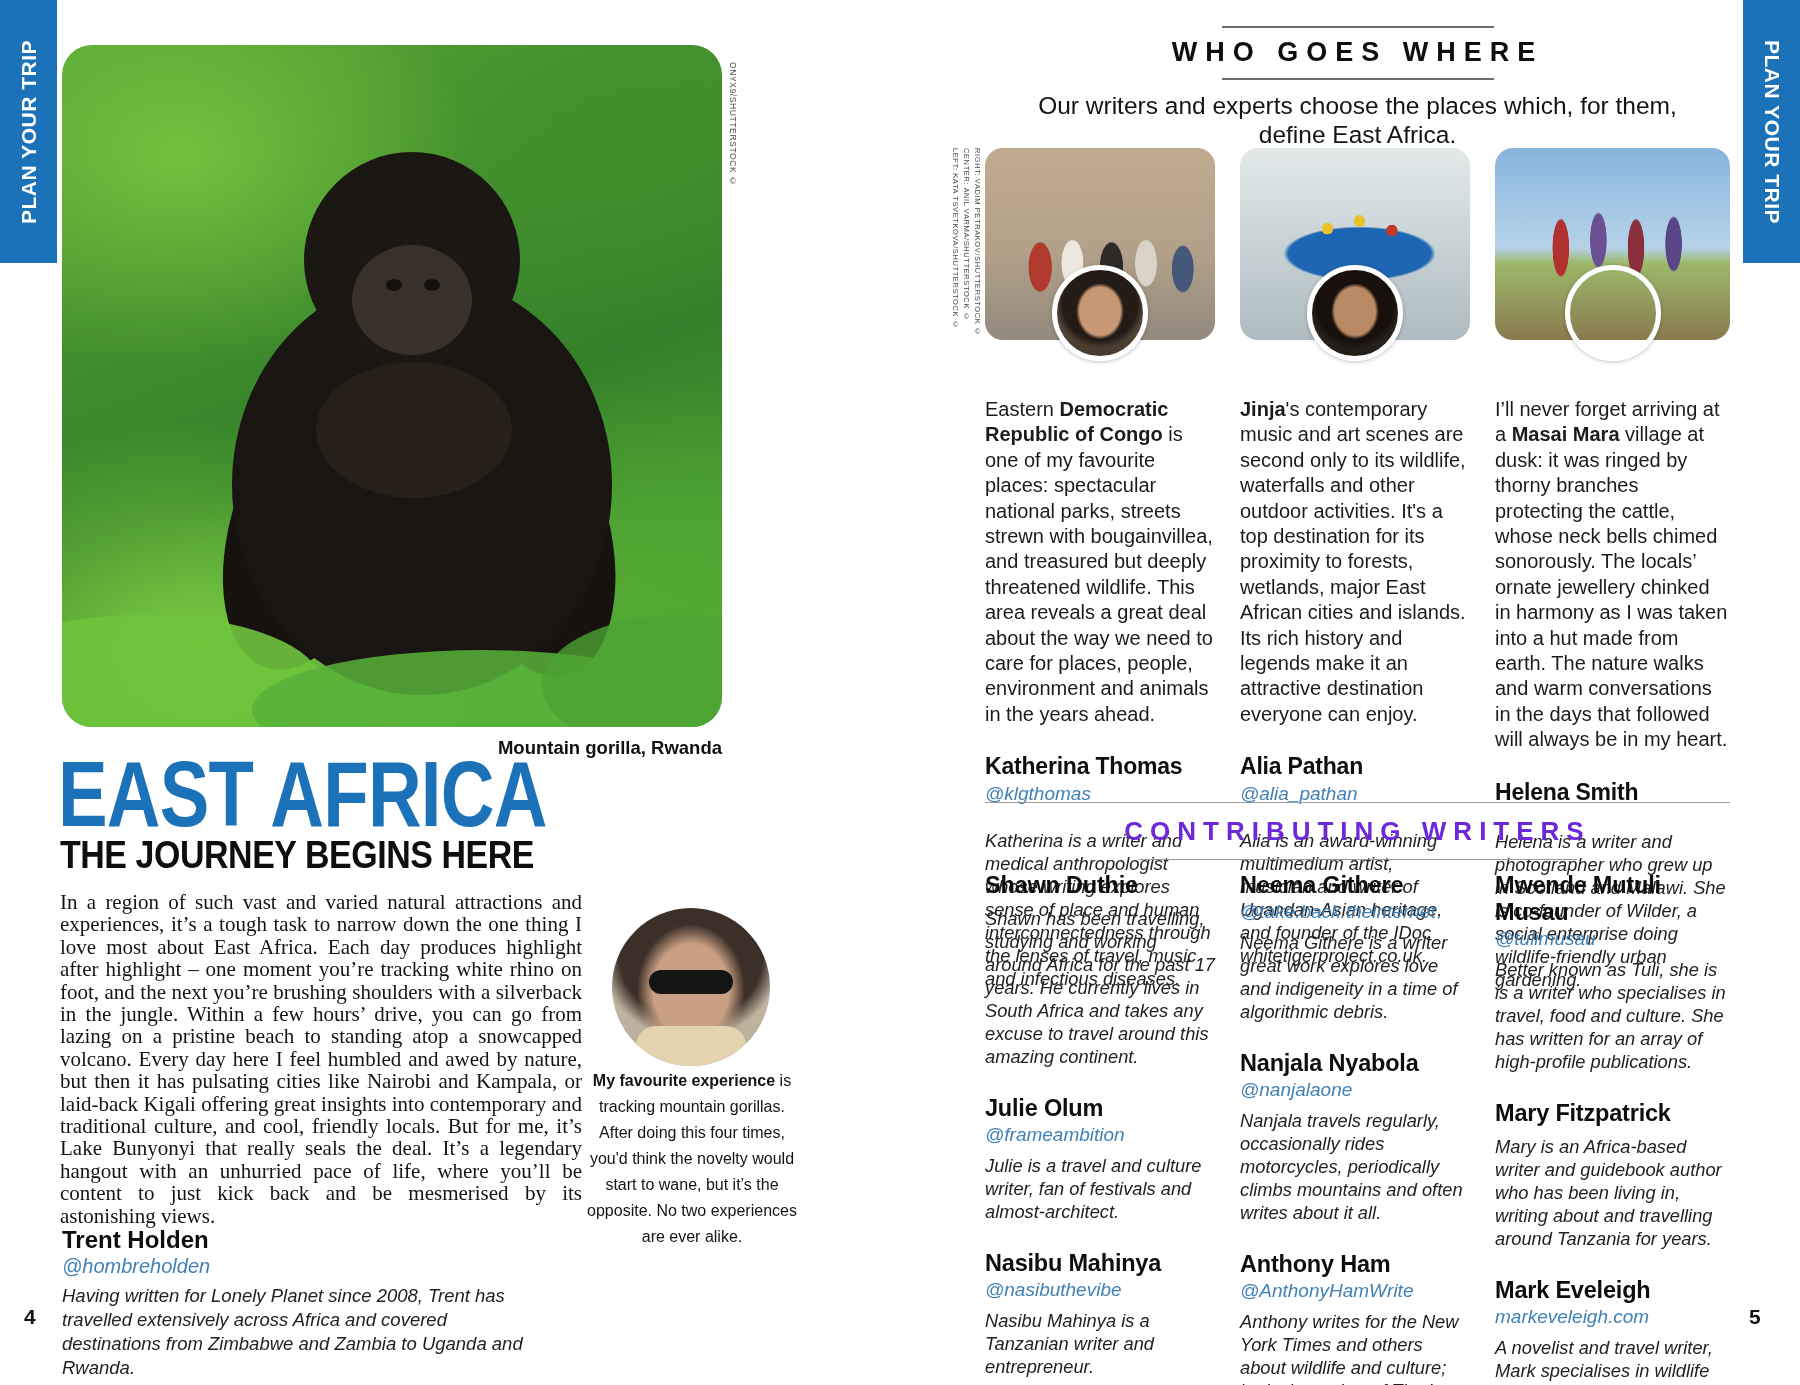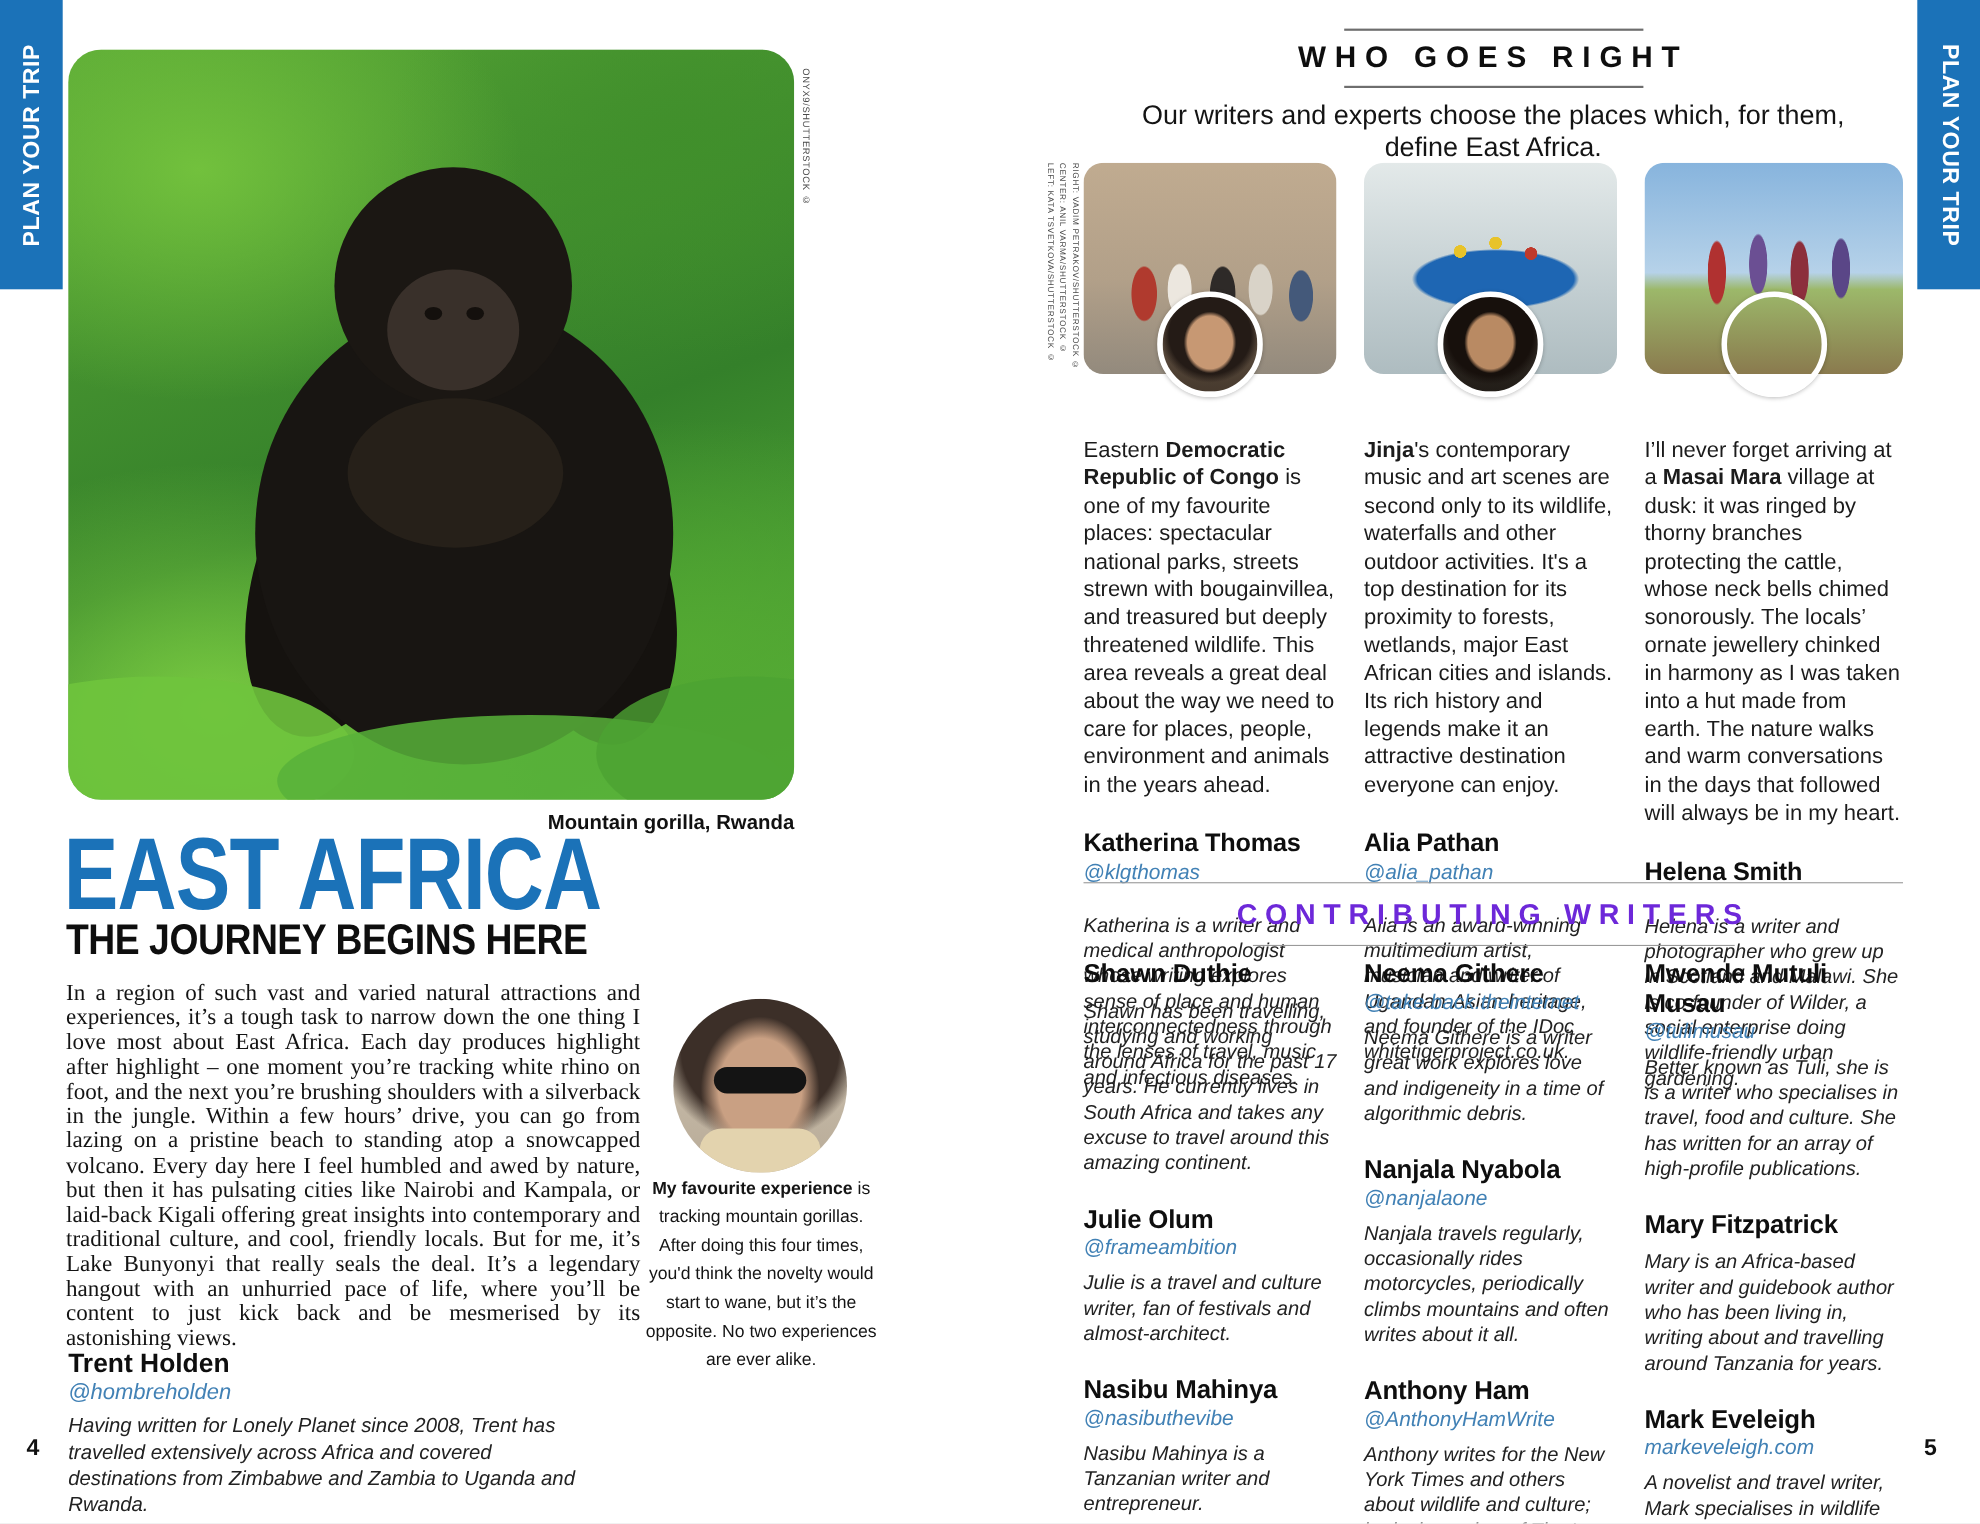--- a/index.html
+++ b/index.html
@@ -164,21 +164,21 @@
   <div class="fav-photo">
     <div class="shades"></div>
     <div class="shirt"></div>
   </div>
   <div class="fav-text">
     <span class="bold">My favourite experience</span><span> is tracking mountain gorillas. After doing this four times, you'd think the novelty would start to wane, but it’s the opposite. No two experiences are ever alike.</span>
   </div>
 
   <div class="rp-head">
     <div class="rule-s"></div>
-    <div class="who-title">WHO GOES RIGHT</div>
+    <div class="who-title">WHO GOES WHERE</div>
     <div class="rule-s"></div>
     <div class="who-sub">Our writers and experts choose the places which, for them, define East Africa.</div>
   </div>
   <div class="credit-v credit-writers">LEFT: KATA TSVETKOVA/SHUTTERSTOCK ©
 CENTER: ANIL VARMA/SHUTTERSTOCK ©
 RIGHT: VADIM PETRAKOV/SHUTTERSTOCK ©</div>
 
   <div class="fcol fcol-1">
     <div class="wphoto wphoto-1"></div>
     <div class="avatar avatar-1"></div>

